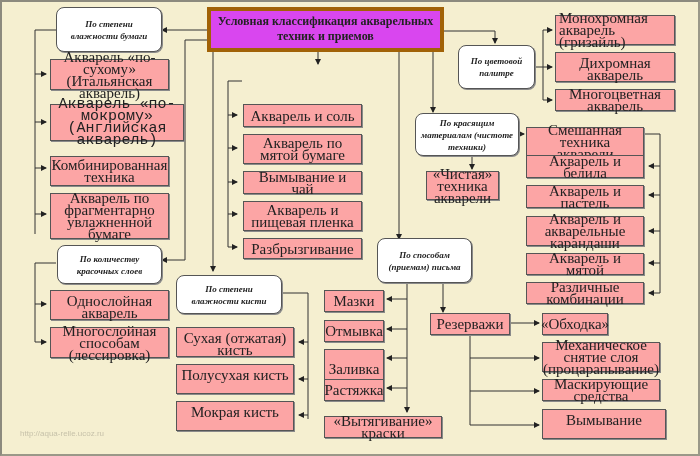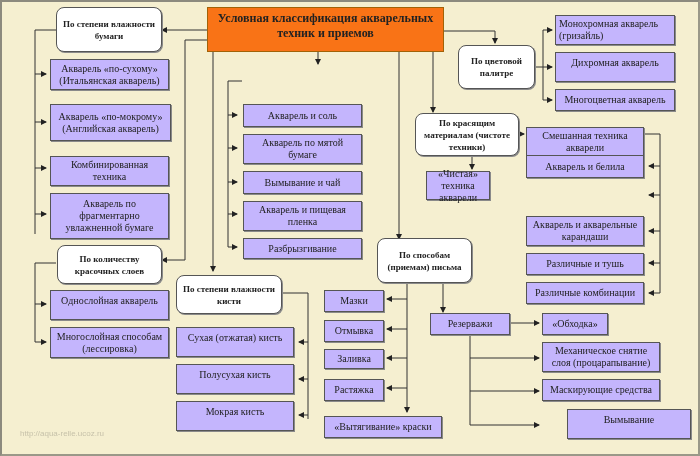--- a/index.html
+++ b/index.html
@@ -3,35 +3,35 @@
 <meta charset="utf-8">
 <style>
   html, body { margin:0; padding:0; }
   body { width:700px; height:456px; overflow:hidden; background:#fff; }
   #canvas {
     position:relative; width:696px; height:452px;
     background:#f5efd0; border:2px solid #8c8a7e; border-right-color:#9a9888; border-bottom-color:#9a9888;
     font-family:"Liberation Serif", "DejaVu Serif", serif; color:#222;
   }
   .box {
-    position:absolute; background:#c4b5fd; border:1px solid #555;
+    position:absolute; background:#fca5a5; border:1px solid #555;
     box-shadow:1px 1px 0 #8a8a8a;
     display:flex; align-items:center; justify-content:center; text-align:center;
-    font-size:10px; line-height:12px; box-sizing:border-box; padding:1px 3px;
+    font-size:15px; line-height:12px; box-sizing:border-box; padding:1px 3px;
   }
   .box.top { align-items:flex-start; padding-top:4px; }
   .cat {
     position:absolute; background:#fff; border:1px solid #555; border-radius:8px;
     box-shadow:1px 1px 0 #8a8a8a;
     display:flex; align-items:center; justify-content:center; text-align:center;
-    font-size:9px; line-height:12px; font-weight:bold; 
+    font-size:9px; line-height:12px; font-weight:bold; font-style:italic;
     box-sizing:border-box; padding:1px 4px;
   }
   .title {
-    position:absolute; background:#f97316; border:1px solid #a16207;
+    position:absolute; background:#d946ef; border:4px solid #a16207;
     display:flex; align-items:flex-start; justify-content:center; text-align:center;
     font-size:12px; line-height:15px; font-weight:bold; box-sizing:border-box; padding-top:3px;
   }
   svg#lines { position:absolute; left:0; top:0; }
   .watermark { position:absolute; left:18px; top:427px; font-family:"Liberation Sans", sans-serif; font-size:8px; color:#c7c2aa; }
 </style>
 </head>
 <body>
 
 <div id="canvas">
@@ -110,21 +110,21 @@
       <path d="M468,356 L537,356" marker-end="url(#ah)"></path>
       <path d="M468,389 L537,389" marker-end="url(#ah)"></path>
       <path d="M468,423 L537,423" marker-end="url(#ah)"></path>
     </g>
   </svg>
 
   <div class="title" style="left:205px;top:5px;width:237px;height:45px;">Условная классификация акварельных техник и приемов</div>
 
   <div class="cat" style="left:54px;top:5px;width:106px;height:45px;">По степени влажности бумаги</div>
   <div class="box" style="left:48px;top:57px;width:119px;height:31px;">Акварель «по-сухому» (Итальянская акварель)</div>
-  <div class="box" style="left:48px;top:102px;width:121px;height:37px;">Акварель «по-мокрому» (Английская акварель)</div>
+  <div class="box" style="left:48px;top:102px;width:134px;height:37px;font-family:Liberation Mono, monospace;">Акварель «по-мокрому» (Английская акварель)</div>
   <div class="box" style="left:48px;top:154px;width:119px;height:30px;">Комбинированная техника</div>
   <div class="box" style="left:48px;top:191px;width:119px;height:46px;">Акварель по фрагментарно увлажненной бумаге</div>
 
   <div class="cat" style="left:55px;top:243px;width:105px;height:39px;">По количеству красочных слоев</div>
   <div class="box top" style="left:48px;top:288px;width:119px;height:30px;">Однослойная акварель</div>
   <div class="box" style="left:48px;top:325px;width:119px;height:31px;">Многослойная способам (лессировка)</div>
 
   <div class="cat" style="left:174px;top:273px;width:106px;height:39px;">По степени влажности кисти</div>
   <div class="box top" style="left:174px;top:325px;width:118px;height:30px;">Сухая (отжатая) кисть</div>
   <div class="box top" style="left:174px;top:362px;width:118px;height:30px;">Полусухая кисть</div>
@@ -135,34 +135,35 @@
   <div class="box" style="left:241px;top:169px;width:119px;height:23px;">Вымывание и чай</div>
   <div class="box" style="left:241px;top:199px;width:119px;height:30px;">Акварель и пищевая пленка</div>
   <div class="box" style="left:241px;top:236px;width:119px;height:21px;">Разбрызгивание</div>
 
   <div class="cat" style="left:456px;top:43px;width:77px;height:44px;">По цветовой палитре</div>
   <div class="box" style="left:553px;top:13px;width:120px;height:30px;text-align:left;justify-content:flex-start;">Монохромная акварель (гризайль)</div>
   <div class="box top" style="left:553px;top:50px;width:120px;height:30px;">Дихромная акварель</div>
   <div class="box" style="left:553px;top:87px;width:120px;height:22px;">Многоцветная акварель</div>
 
   <div class="cat" style="left:413px;top:111px;width:104px;height:43px;">По красящим материалам (чистоте техники)</div>
-  <div class="box" style="left:424px;top:169px;width:64px;height:29px;">«Чистая» техника акварели</div>
+  <div class="box" style="left:424px;top:169px;width:73px;height:29px;">«Чистая» техника акварели</div>
   <div class="box" style="left:524px;top:117px;width:118px;height:30px;margin-top:8px;">Смешанная техника акварели</div>
   <div class="box" style="left:524px;top:153px;width:118px;height:23px;">Акварель и белила</div>
+  <div class="box" style="left:524px;top:183px;width:118px;height:23px;">Акварель и пастель</div>
   <div class="box" style="left:524px;top:214px;width:118px;height:30px;">Акварель и акварельные карандаши</div>
-  <div class="box" style="left:524px;top:251px;width:118px;height:22px;">Различные и тушь</div>
+  <div class="box" style="left:524px;top:251px;width:118px;height:22px;">Акварель и мятой</div>
   <div class="box" style="left:524px;top:280px;width:118px;height:22px;">Различные комбинации</div>
 
   <div class="cat" style="left:375px;top:236px;width:95px;height:45px;">По способам (приемам) письма</div>
   <div class="box" style="left:322px;top:288px;width:60px;height:22px;">Мазки</div>
   <div class="box" style="left:322px;top:318px;width:60px;height:22px;">Отмывка</div>
-  <div class="box" style="left:322px;top:347px;width:60px;height:20px;">Заливка</div>
+  <div class="box" style="left:322px;top:347px;width:60px;height:40px;">Заливка</div>
   <div class="box" style="left:322px;top:377px;width:60px;height:22px;">Растяжка</div>
   <div class="box" style="left:322px;top:414px;width:118px;height:22px;">«Вытягивание» краски</div>
 
   <div class="box" style="left:428px;top:311px;width:80px;height:22px;">Резерважи</div>
   <div class="box" style="left:540px;top:311px;width:66px;height:22px;">«Обходка»</div>
   <div class="box" style="left:540px;top:340px;width:118px;height:30px;">Механическое снятие слоя (процарапывание)</div>
   <div class="box" style="left:540px;top:377px;width:118px;height:22px;">Маскирующие средства</div>
-  <div class="box top" style="left:540px;top:407px;width:124px;height:30px;margin-left:25px;">Вымывание</div>
+  <div class="box top" style="left:540px;top:407px;width:124px;height:30px;">Вымывание</div>
 
   <div class="watermark">http://aqua-relle.ucoz.ru</div>
 </div>
 
 </body></html>

